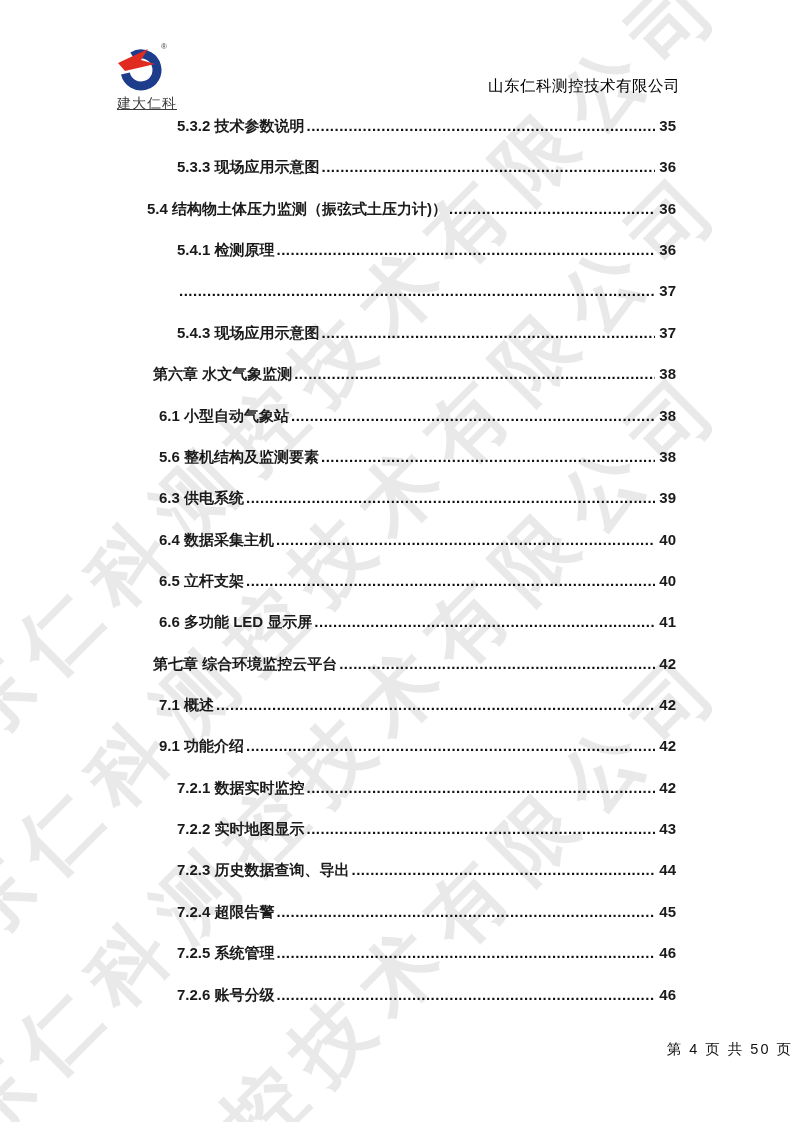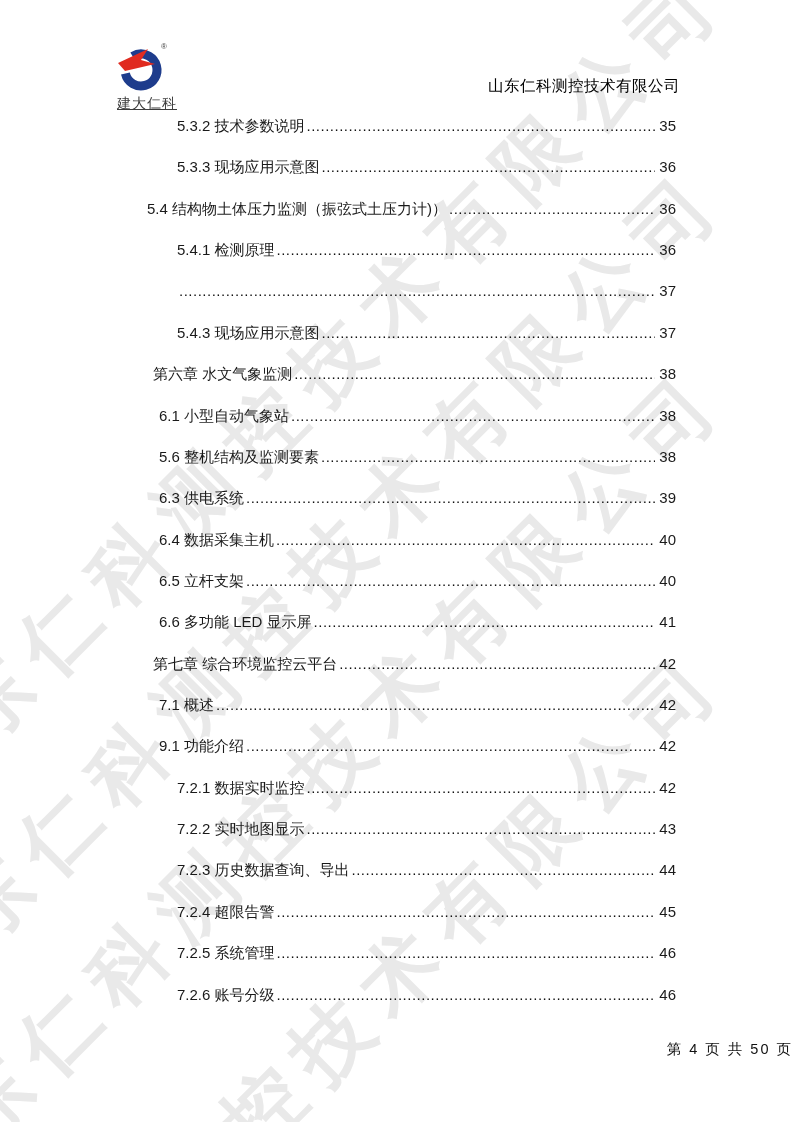--- a/index.html
+++ b/index.html
@@ -28,21 +28,21 @@
   .logo{position:absolute;left:117px;top:44px;width:56px;text-align:left;}
   .logo-mark{position:relative;width:48px;height:50px;}
   .logo-reg{position:absolute;left:44px;top:-2px;font-size:8px;color:#444;}
   .logo-text{margin-top:1px;font-size:14px;letter-spacing:1px;color:#3c3c3c;white-space:nowrap;text-decoration:underline;}
   .company-name{
     position:absolute;right:113px;top:76px;
     font-size:15.5px;color:#000;letter-spacing:0.5px;white-space:nowrap;
   }
   
   .toc{position:absolute;left:121px;top:105px;width:555px;z-index:2;font-size:15px;}
-  .toc-row{display:flex;height:41.36px;line-height:41.36px;white-space:nowrap;}
+  .toc-row{display:flex;height:41.36px;line-height:41.36px;white-space:nowrap;font-weight:bold;}
   .toc-label{flex:0 0 auto;}
   .toc-dots{flex:1 1 auto;overflow:hidden;letter-spacing:0.5px;padding-left:2px;color:#111;}
   .toc-page{flex:0 0 auto;margin-left:4px;text-align:right;}
   .lvl1{padding-left:0;margin-left:32px;}
   .lvl2{padding-left:38px;}
   .lvl2-tight{padding-left:26px;align-items:center;}
   .lvl3{padding-left:56px;}
   
   .footer{
     position:absolute;left:0;right:0;top:1040px;z-index:2;

